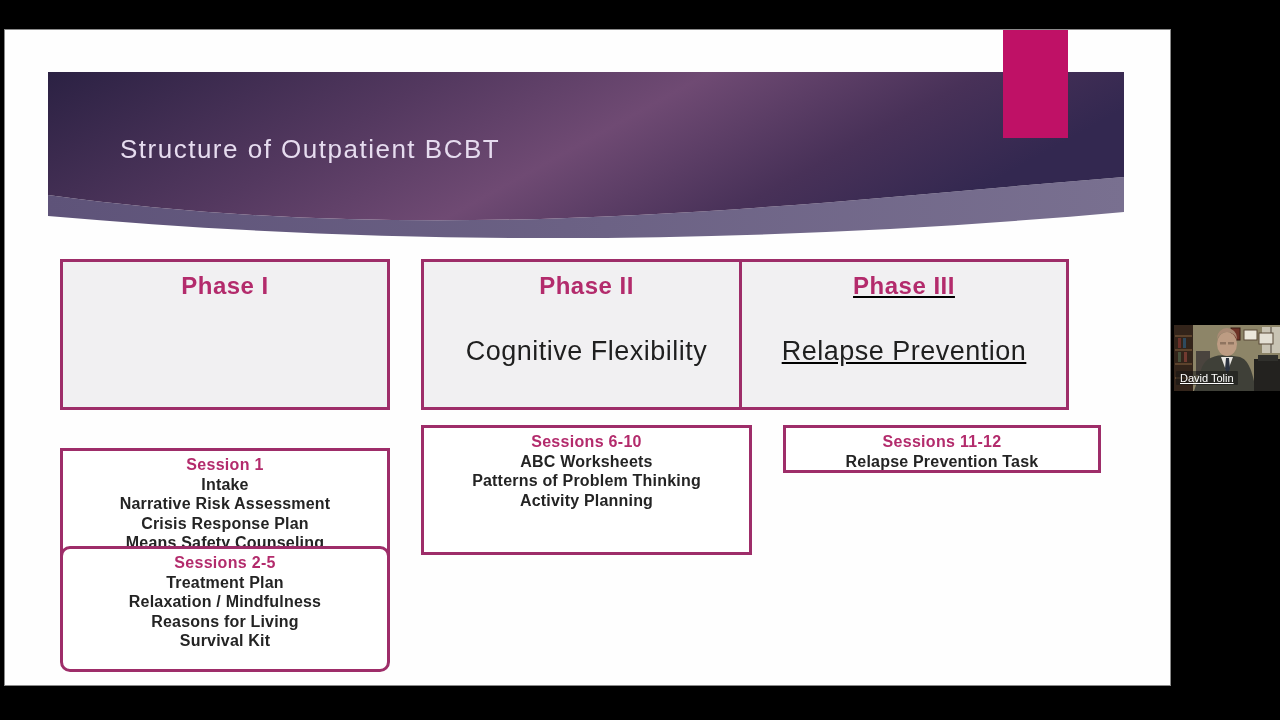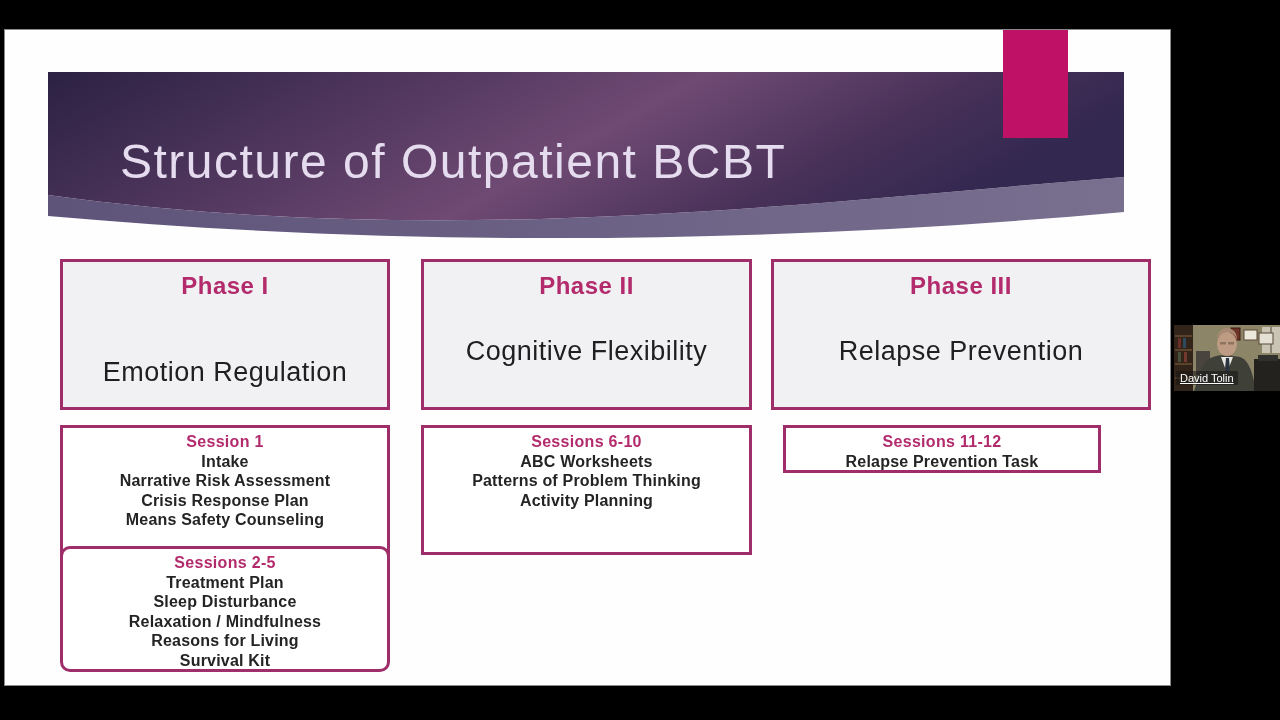--- a/index.html
+++ b/index.html
@@ -8,21 +8,21 @@
     font-family:"Liberation Sans", sans-serif;
   }
   
   .slide{
     position:absolute;left:5px;top:30px;width:1165px;height:655px;
     background:#fefefe;box-shadow:0 0 0 1px #8a8a8a;
   }
   .banner{position:absolute;left:43px;top:42px;width:1076px;height:176px;}
   .banner-title{
     position:absolute;left:115px;top:104px;
-    font-size:48px;font-weight:400;letter-spacing:1.5px;color:#e6dcef;
+    font-size:26px;font-weight:400;letter-spacing:1.5px;color:#e6dcef;
     white-space:nowrap;
   }
   .accent-rect{
     position:absolute;left:998px;top:0;width:65px;height:108px;background:#bf1166;
   }
   
   .phase-box{
     position:absolute;top:229px;height:151px;box-sizing:border-box;
     background:#f1f0f2;border:3px solid #9e2d69;
     display:flex;flex-direction:column;align-items:center;text-align:center;
@@ -77,50 +77,48 @@
     <path d="M0,123 C400,178 760,130 1076,105 L1076,140 C720,172 360,176 0,144 Z" fill="url(#swooshGrad)"></path>
     <path d="M0,0 H1076 V105 C760,130 400,178 0,123 Z" fill="url(#bannerGrad)"></path>
   </svg>
 
   <div class="banner-title">Structure of Outpatient BCBT</div>
 
   <div class="accent-rect"></div>
 
   <div class="phase-box" style="left:55px;width:330px;gap:21px;">
     <div class="phase-heading">Phase I</div>
-    <div class="phase-focus">Emotion Regulation</div>
   </div>
-  <div class="session-box" style="left:55px;top:395px;width:330px;height:136px;">
+  <div class="session-box" style="left:55px;top:418px;width:330px;height:136px;">
     <div class="session-heading">Session 1</div>
     <div class="session-item">Intake</div>
     <div class="session-item">Narrative Risk Assessment</div>
     <div class="session-item">Crisis Response Plan</div>
     <div class="session-item">Means Safety Counseling</div>
   </div>
   <div class="session-box" style="left:55px;top:516px;width:330px;height:126px;border-radius:10px;">
     <div class="session-heading">Sessions 2-5</div>
     <div class="session-item">Treatment Plan</div>
-    <div class="session-item">Sleep Disturbance</div>
     <div class="session-item">Relaxation / Mindfulness</div>
     <div class="session-item">Reasons for Living</div>
     <div class="session-item">Survival Kit</div>
   </div>
 
   <div class="phase-box" style="left:416px;width:331px;">
     <div class="phase-heading">Phase II</div>
     <div class="phase-focus">Cognitive Flexibility</div>
   </div>
   <div class="session-box" style="left:416px;top:395px;width:331px;height:130px;">
     <div class="session-heading">Sessions 6-10</div>
     <div class="session-item">ABC Worksheets</div>
     <div class="session-item">Patterns of Problem Thinking</div>
     <div class="session-item">Activity Planning</div>
   </div>
 
-  <div class="phase-box" style="left:766px;width:380px;">
+  <div class="phase-box" style="left:734px;width:330px;text-decoration:underline;">
     <div class="phase-heading">Phase III</div>
     <div class="phase-focus">Relapse Prevention</div>
   </div>
   <div class="session-box" style="left:778px;top:395px;width:318px;height:48px;">
     <div class="session-heading">Sessions 11-12</div>
     <div class="session-item">Relapse Prevention Task</div>
   </div>
 
 </div>
 

